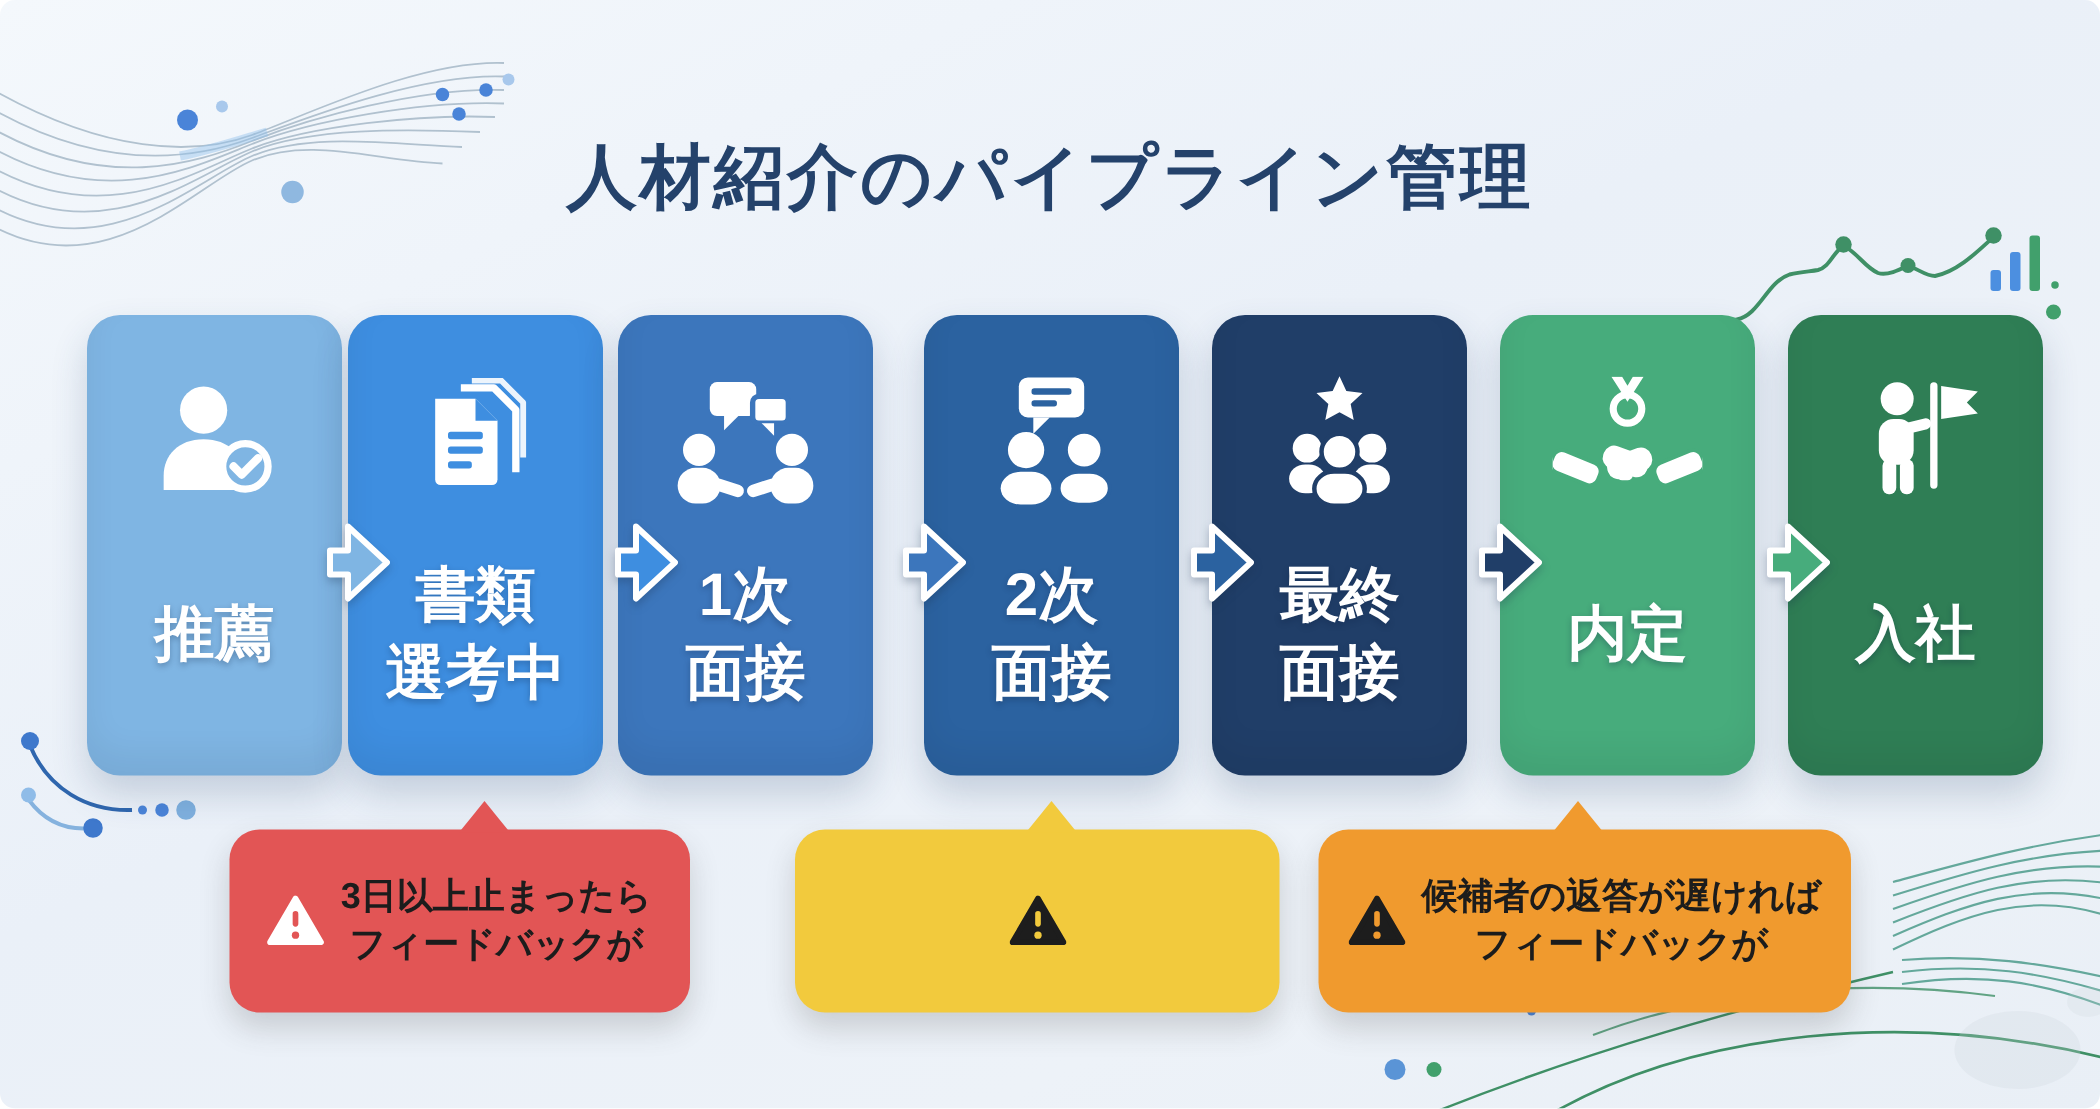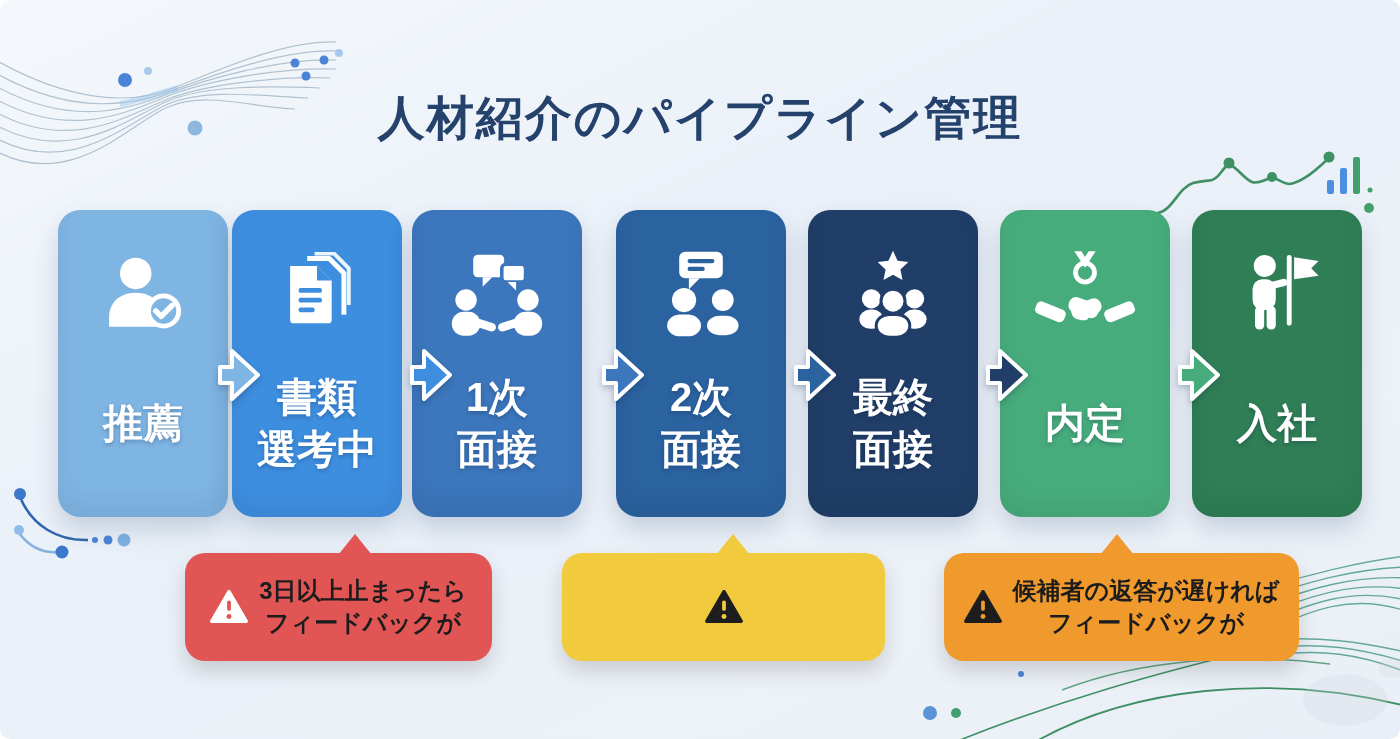--- a/index.html
+++ b/index.html
@@ -14,23 +14,23 @@
     background:var(--sc);box-shadow:0 12px 24px rgba(40,70,110,.20), inset 0 -14px 22px rgba(0,0,0,.06);}
   .stage-icon{position:absolute;top:28px;left:0;right:0;height:112px;display:flex;align-items:center;justify-content:center;}
   .stage-label{position:absolute;top:138px;bottom:18px;left:0;right:0;display:flex;flex-direction:column;
     align-items:center;justify-content:center;}
   .stage-line{font-size:40px;font-weight:800;color:#fff;line-height:1.28;white-space:nowrap;
     text-shadow:0 2px 4px rgba(10,30,60,.28);}
   .stage-line:empty{display:none;}
   
   .flow-arrow{position:absolute;top:342px;width:44px;height:66px;filter:drop-shadow(0 3px 3px rgba(25,45,75,.28));}
   
-  .callout{position:absolute;top:553px;height:108px;border-radius:20px;background:var(--co);
+  .callout{position:absolute;top:553px;height:122px;border-radius:20px;background:var(--co);
     box-shadow:0 10px 20px rgba(60,60,60,.20);display:flex;align-items:center;justify-content:center;
-    gap:11px;padding:0 14px;box-sizing:border-box;margin-left:32px;}
+    gap:11px;padding:0 14px;box-sizing:border-box;}
   .callout-tail{position:absolute;top:-19px;width:0;height:0;
     border-left:17px solid transparent;border-right:17px solid transparent;
     border-bottom:21px solid var(--co);}
   .callout-text{text-align:center;color:#1c1c1c;font-weight:800;font-size:24px;line-height:1.32;white-space:nowrap;}
   .warn{flex:0 0 auto;}
 </style>
 </head>
 <body>
 
 <div class="canvas">
@@ -269,21 +269,21 @@
 
   <div class="callout" style="left: 530px; width: 323px; --co: #F2CA3D; --warn: #1D1D1D;">
     <div class="callout-tail" style="left:154px"></div>
     <svg class="warn" width="38" height="34" viewBox="0 0 40 36">
       <path d="M20 2 L38 33 H2 Z" fill="var(--warn)" stroke="var(--warn)" stroke-width="4" stroke-linejoin="round"></path>
       <rect x="18" y="11" width="4" height="11" rx="2" fill="var(--co)"></rect>
       <circle cx="20" cy="28" r="2.6" fill="var(--co)"></circle>
     </svg>
   </div>
 
-  <div class="callout" style="left: 912px; width: 355px; --co: #F09A2E; --warn: #1D1D1D;">
+  <div class="callout" style="left: 879px; width: 355px; --co: #F09A2E; --warn: #1D1D1D;">
     <div class="callout-tail" style="left:156px"></div>
     <svg class="warn" width="38" height="34" viewBox="0 0 40 36">
       <path d="M20 2 L38 33 H2 Z" fill="var(--warn)" stroke="var(--warn)" stroke-width="4" stroke-linejoin="round"></path>
       <rect x="18" y="11" width="4" height="11" rx="2" fill="var(--co)"></rect>
       <circle cx="20" cy="28" r="2.6" fill="var(--co)"></circle>
     </svg>
     <div class="callout-text">
       <div>候補者の返答が遅ければ</div>
       <div>フィードバックが</div>
     </div>

